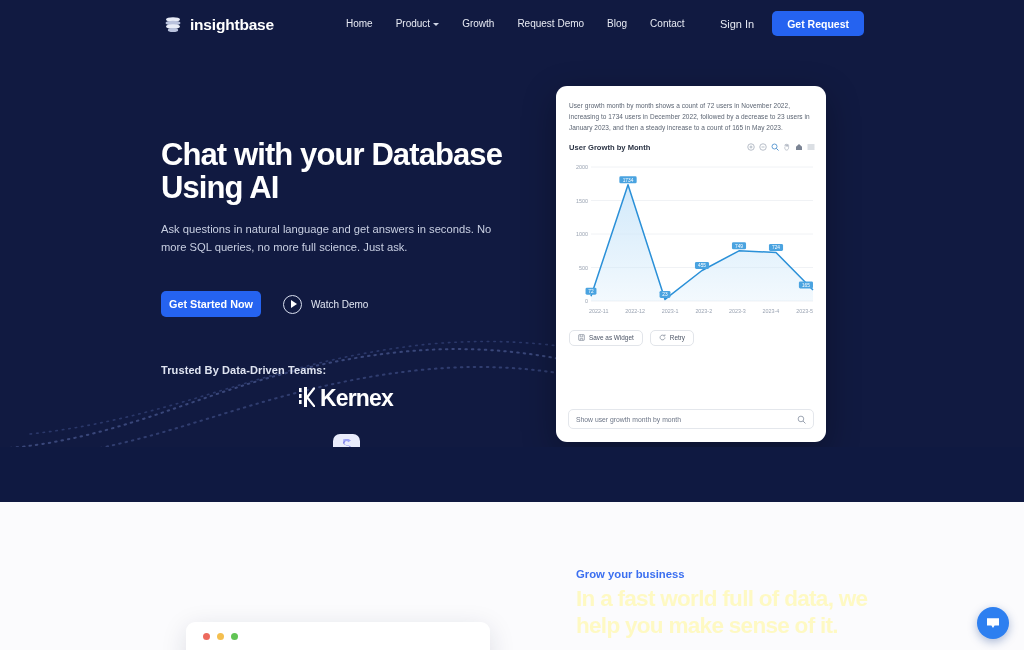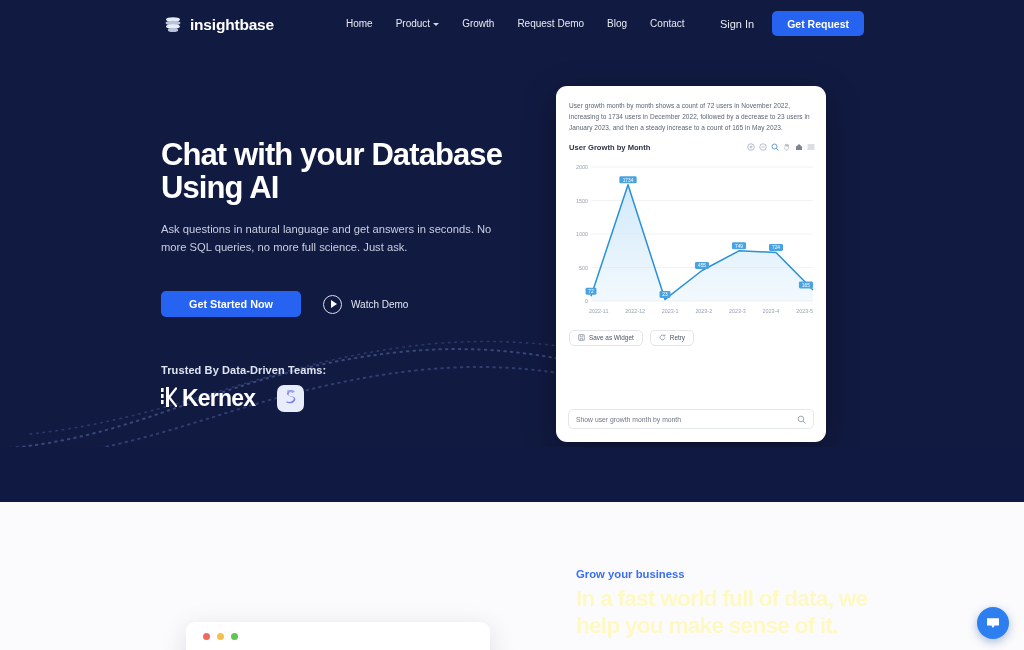--- a/index.html
+++ b/index.html
@@ -63,39 +63,39 @@
     color: #ffffff; font-size: 31px; line-height: 1.07; font-weight: bold;
     letter-spacing: -.9px;
   }
   .hero-sub {
     color: #c8cfe2; font-size: 11.2px; line-height: 1.6; margin-top: 17px;
     width: 350px;
   }
   .hero-cta { display: flex; align-items: center; gap: 22px; margin-top: 34px; }
   .btn-primary {
     background: #2563f0; color: #fff; font-size: 10.8px; font-weight: bold;
-    border: none; border-radius: 5px; height: 26px; padding: 0 28px;
+    border: none; border-radius: 5px; height: 26px; padding: 0 8px;
     display: flex; align-items: center; justify-content: center; cursor: pointer;
   }
   .watch { display: flex; align-items: center; gap: 9px; cursor: pointer; }
   .play-ring {
     width: 19px; height: 19px; border-radius: 50%; border: 1.4px solid #d8deee;
     display: flex; align-items: center; justify-content: center;
   }
   .play-tri {
     width: 0; height: 0; border-left: 6px solid #ffffff;
     border-top: 4px solid transparent; border-bottom: 4px solid transparent;
     margin-left: 2px;
   }
   .watch-label { color: #e2e7f3; font-size: 10px; }
   .trusted-label {
     color: #dfe4f1; font-size: 11px; font-weight: bold; margin-top: 47px;
     letter-spacing: .1px;
   }
-  .logos { display: flex; align-items: center; gap: 22px; margin-top: 9px; }
+  .logos { display: flex; align-items: center; gap: 22px; margin-top: 9px; flex-direction: column; }
   .kernex { display: flex; align-items: center; gap: 5px; }
   .kernex-name { color: #ffffff; font-size: 23px; font-weight: bold; letter-spacing: -.8px; }
   .logo-tile {
     width: 27px; height: 27px; border-radius: 7px;
     background: #e9ecfb; display: flex; align-items: center; justify-content: center;
   }
 
   
   .card {
     position: absolute; left: 556px; top: 86px; width: 270px; height: 356px;

